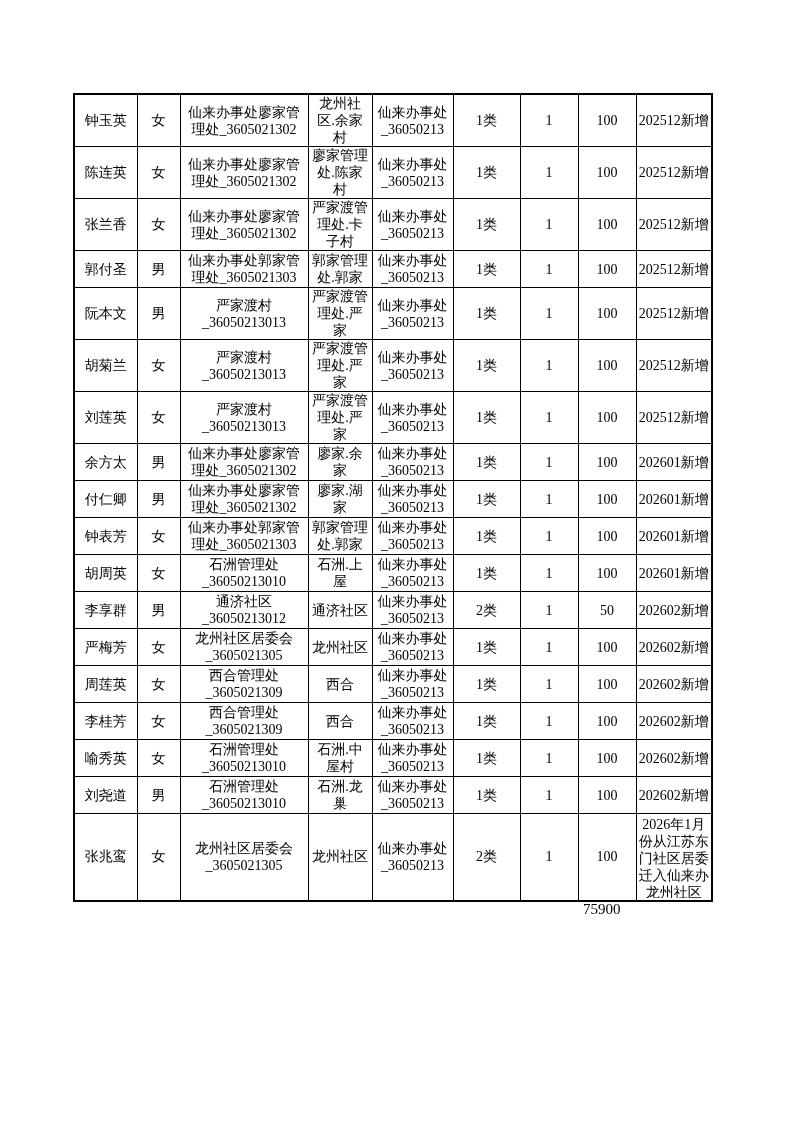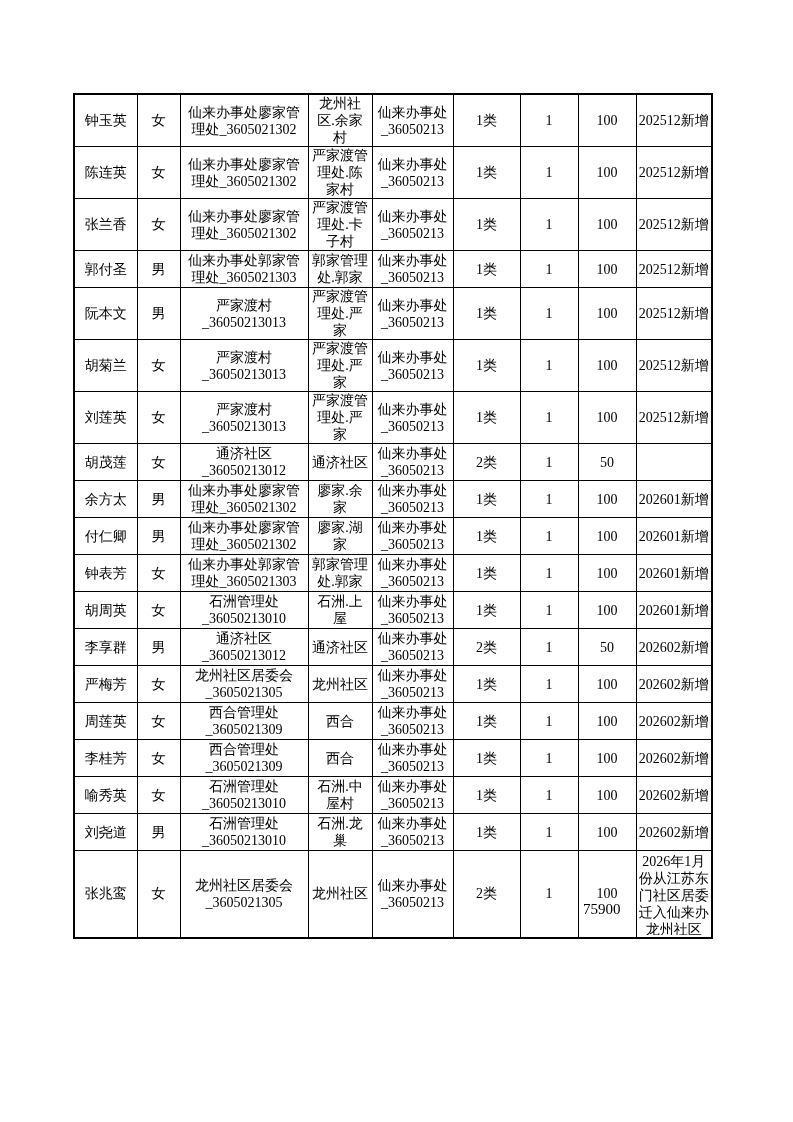--- a/index.html
+++ b/index.html
@@ -120,21 +120,21 @@
     <td>
             <div>陈连英</div>
           </td>
     <td>
             <div>女</div>
           </td>
     <td>
             <div>仙来办事处廖家管理处_3605021302</div>
           </td>
     <td>
-            <div>严家渡管理处.陈家村</div>
+            <div>廖家管理处.陈家村</div>
           </td>
     <td>
             <div>仙来办事处_36050213</div>
           </td>
     <td>
             <div>1类</div>
           </td>
     <td>
             <div>1</div>
           </td>
@@ -281,49 +281,20 @@
             <div>1类</div>
           </td>
     <td>
             <div>1</div>
           </td>
     <td>
             <div>100</div>
           </td>
     <td>
             <div>202512新增</div>
-          </td>
-  </tr>
-        <tr>
-    <td>
-            <div>胡茂莲</div>
-          </td>
-    <td>
-            <div>女</div>
-          </td>
-    <td>
-            <div>通济社区_36050213012</div>
-          </td>
-    <td>
-            <div>通济社区</div>
-          </td>
-    <td>
-            <div>仙来办事处_36050213</div>
-          </td>
-    <td>
-            <div>2类</div>
-          </td>
-    <td>
-            <div>1</div>
-          </td>
-    <td>
-            <div>50</div>
-          </td>
-    <td>
-            <div></div>
           </td>
   </tr>
         <tr>
     <td>
             <div>余方太</div>
           </td>
     <td>
             <div>男</div>
           </td>
     <td>

